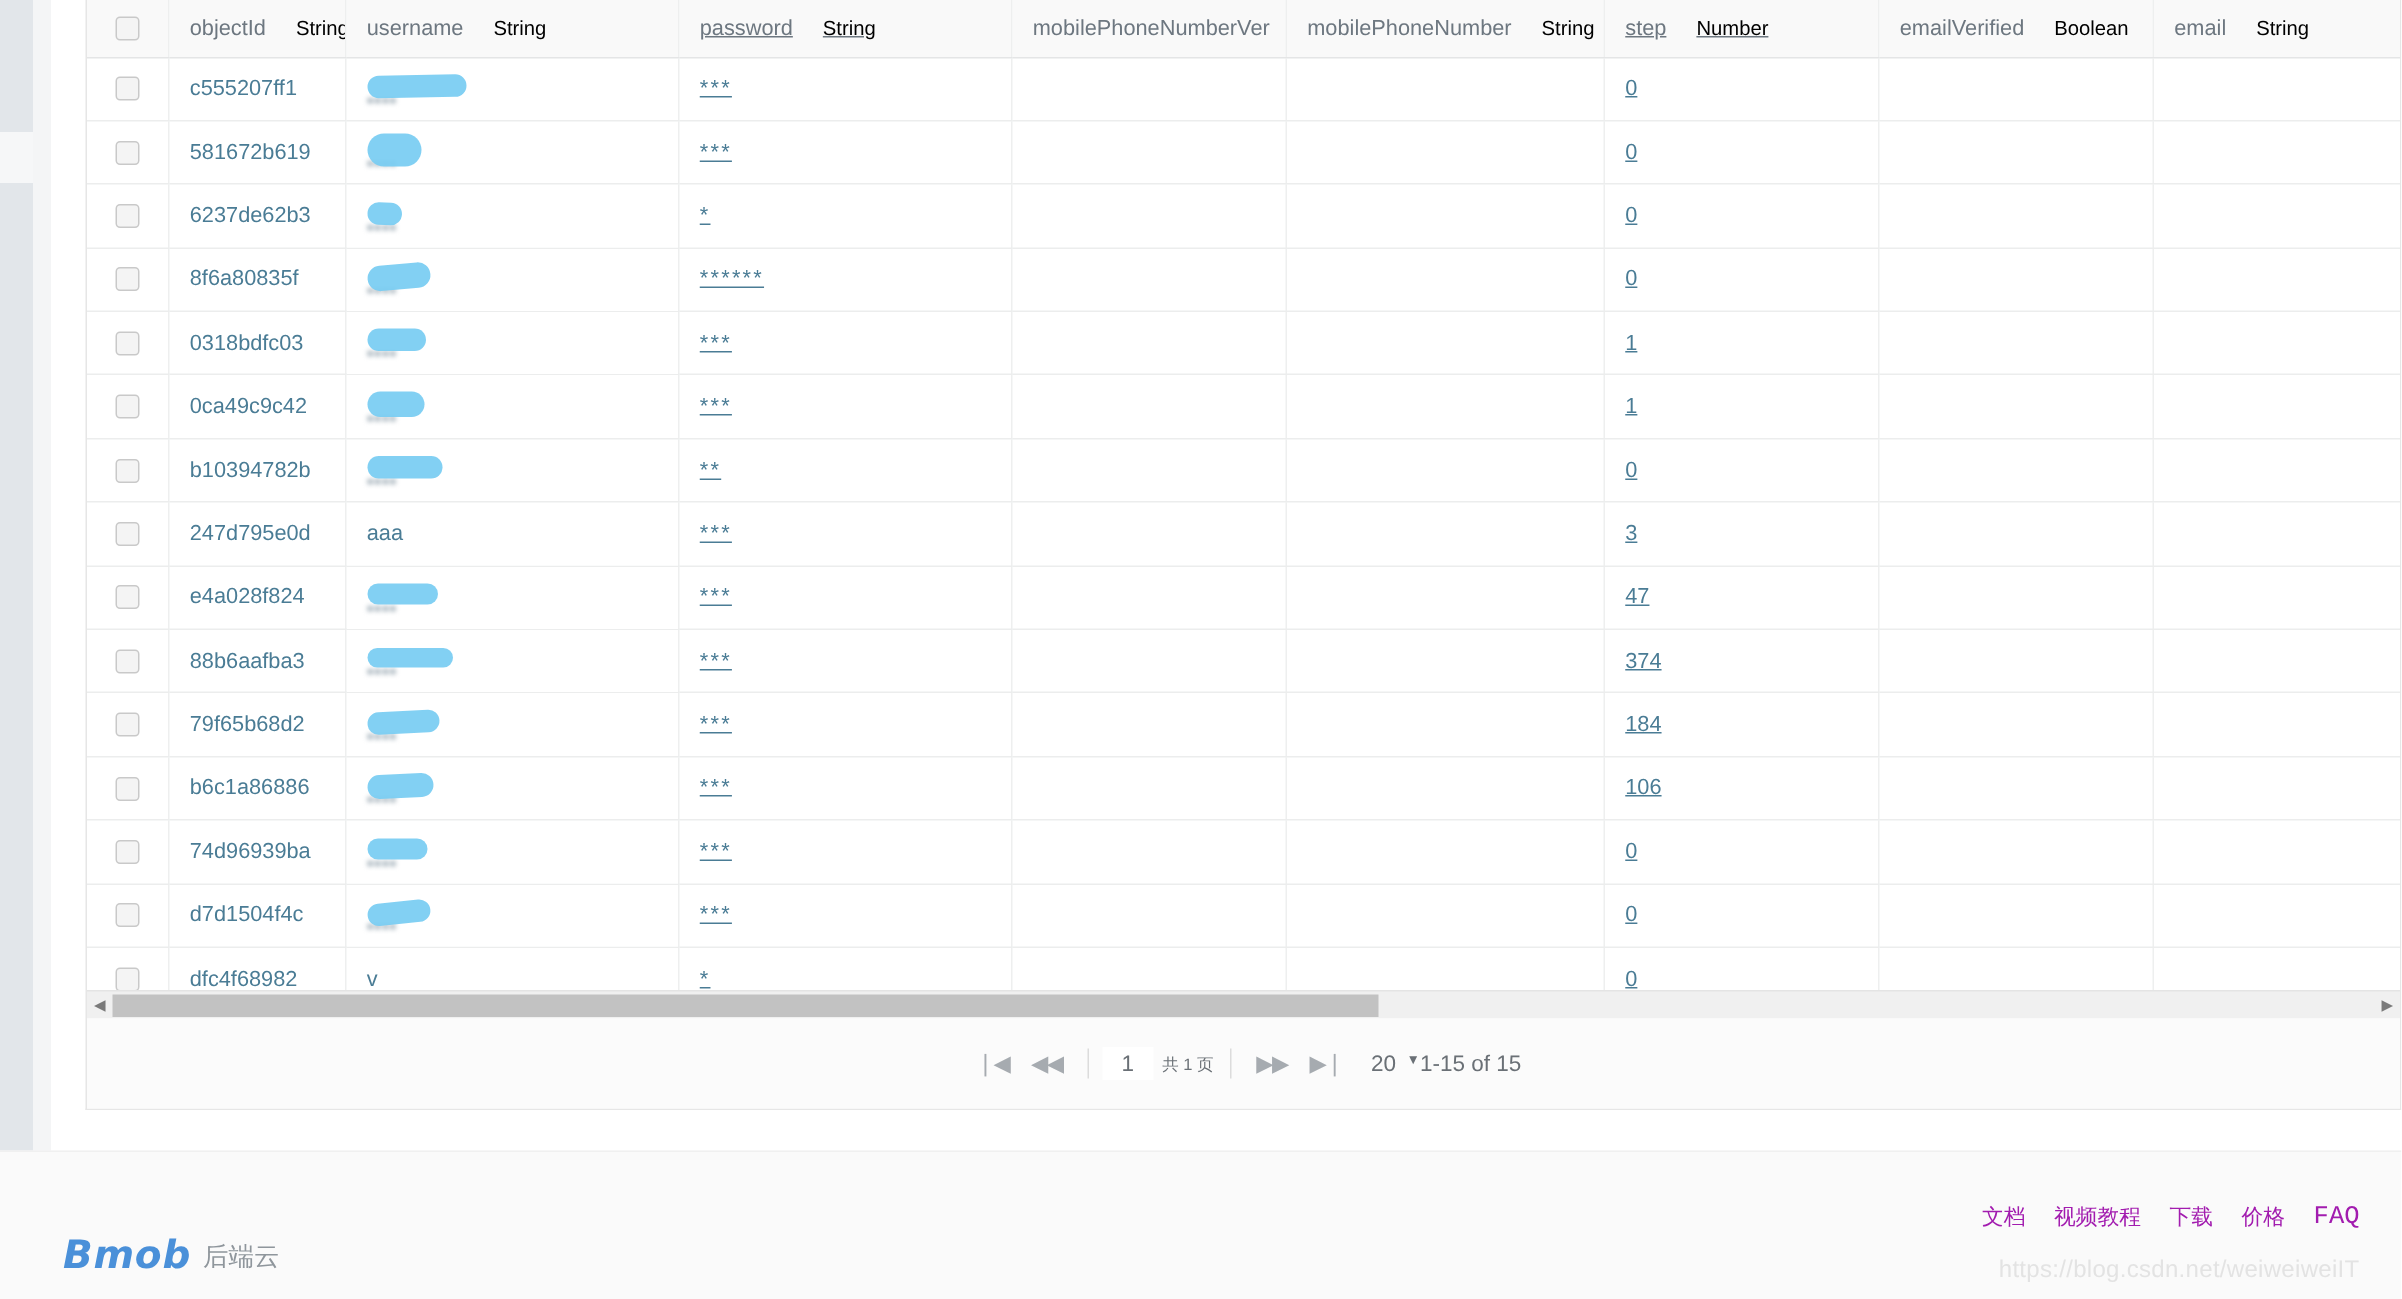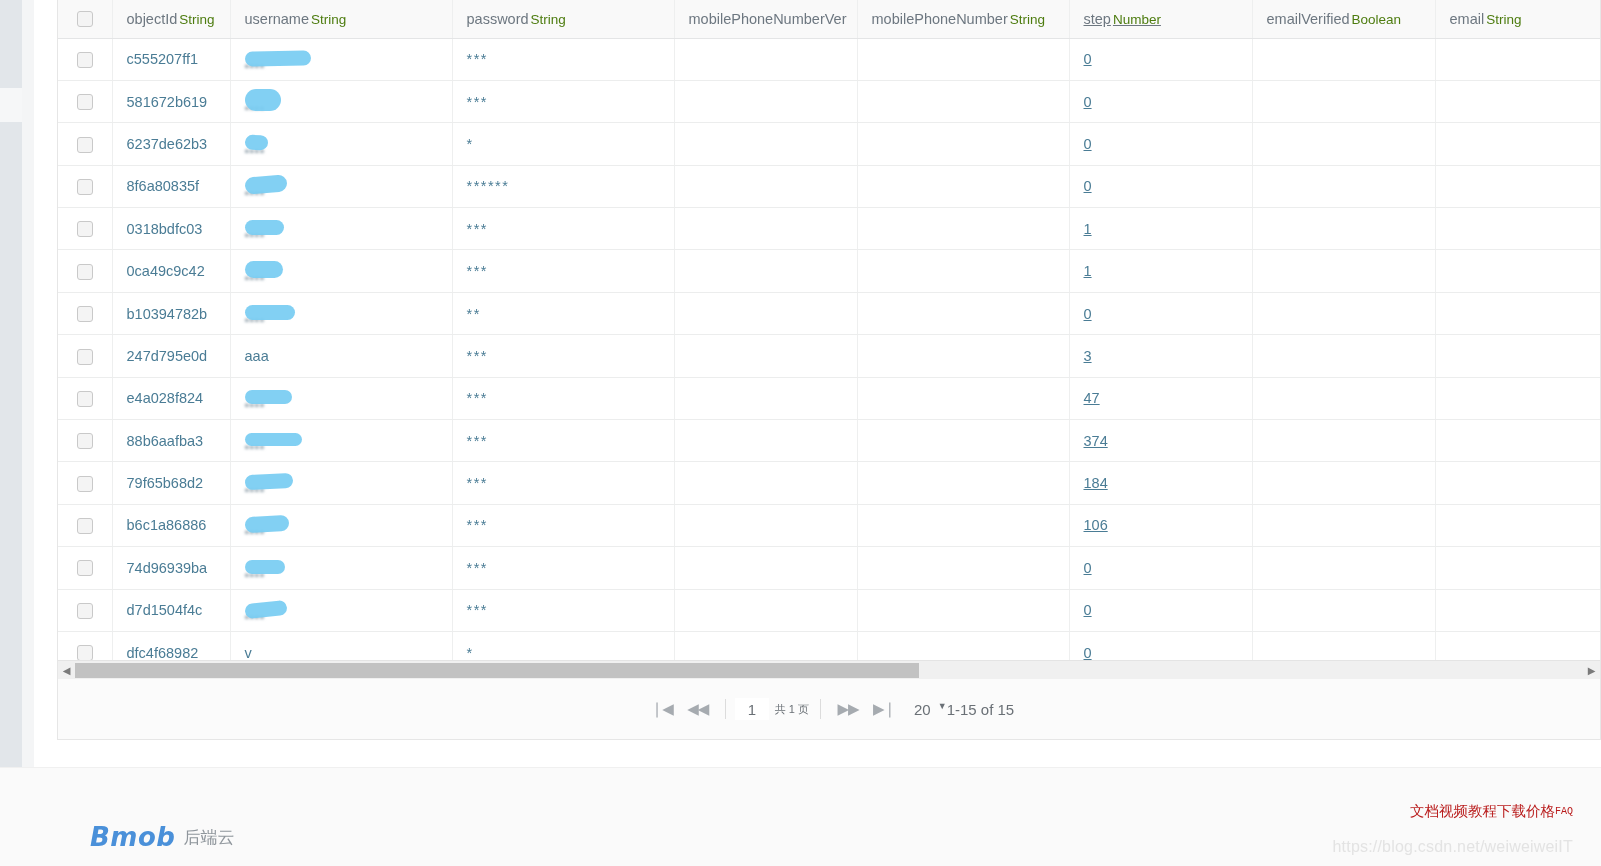--- a/index.html
+++ b/index.html
@@ -88,38 +88,38 @@
   }
   table.grid thead th {
     height: 38px;
     background: #f9f9f9;
     font-weight: normal;
     color: #6d7780;
     font-size: 14.5px;
     border-bottom: 1px solid #e4e5e6;
   }
   table.grid thead th .type {
-    color: #4d7c0f;
-    margin-left: 2px;
+    color: #000000;
+    margin-left: 20px;
     font-size: 13.5px;
   }
   table.grid tbody td {
     height: 42.4px;
     color: #4a7c95;
     background: #ffffff;
   }
   td.cell-oid { color: #4b7e99; }
   td.cell-step { color: #4b7e99; }
   td.cell-pwd { color: #5f89a0; letter-spacing: 1.5px; }
   td.cell-user { color: #4b7e99; position: relative; }
 
   .col-chk    { width: 54px;  padding: 0 !important; text-align: center !important; }
   .col-oid    { width: 118px; }
   .col-user   { width: 222px; }
-  .col-pwd    { width: 222px; }
+  .col-pwd    { width: 222px; text-decoration: underline; }
   .col-mpnv   { width: 183px; }
   .col-mpn    { width: 212px; }
   .col-step   { width: 183px; text-decoration: underline; }
   .col-ev     { width: 183px; }
   .col-email  { width: 168px; border-right: none !important; }
 
   
   .chk {
     display: inline-block;
     width: 14px; height: 14px;
@@ -247,38 +247,38 @@
     left: 42px; top: 28px;
     display: flex; align-items: flex-end;
   }
   .logo .mark {
     font-family: "DejaVu Sans", sans-serif;
     font-size: 26px;
     font-weight: bold;
     font-style: italic;
     color: #4a90d9;
     letter-spacing: 0.5px;
-    margin-left: 48px;
   }
   .logo .mark-cn {
     font-size: 17px;
     color: #8f969c;
     margin-left: 8px;
     position: relative;
     top: -3px;
     margin-top: 33px;
   }
   .flinks {
     position: absolute;
     right: 28px; top: 34px;
     display: flex; align-items: center;
-    color: #b91c1c;
+    gap: 19px;
+    color: #a21caf;
     font-size: 14.5px;
   }
-  .flinks .lk-faq { font-family: "Liberation Mono", monospace; font-size: 10px; }
+  .flinks .lk-faq { font-family: "Liberation Mono", monospace; font-size: 17px; }
   .watermark {
     position: absolute;
     right: 28px; bottom: 10px;
     color: #e3e3e3;
     font-size: 16px;
     letter-spacing: 0.2px;
   }
 </style>
 </head>
 <body>

